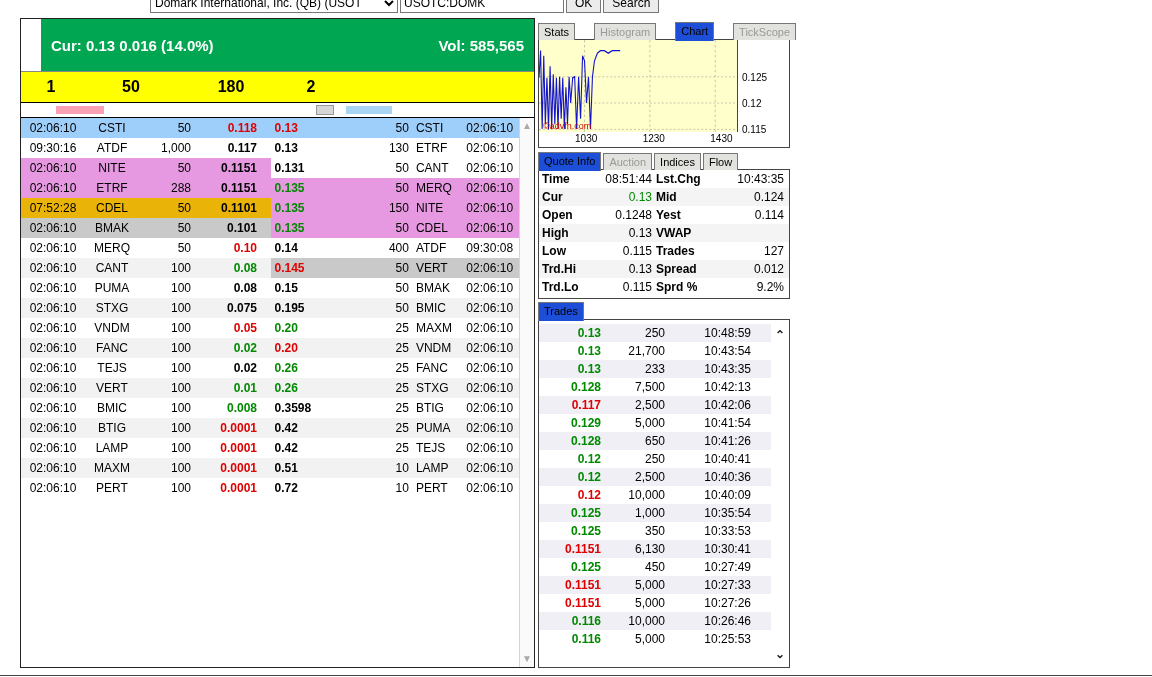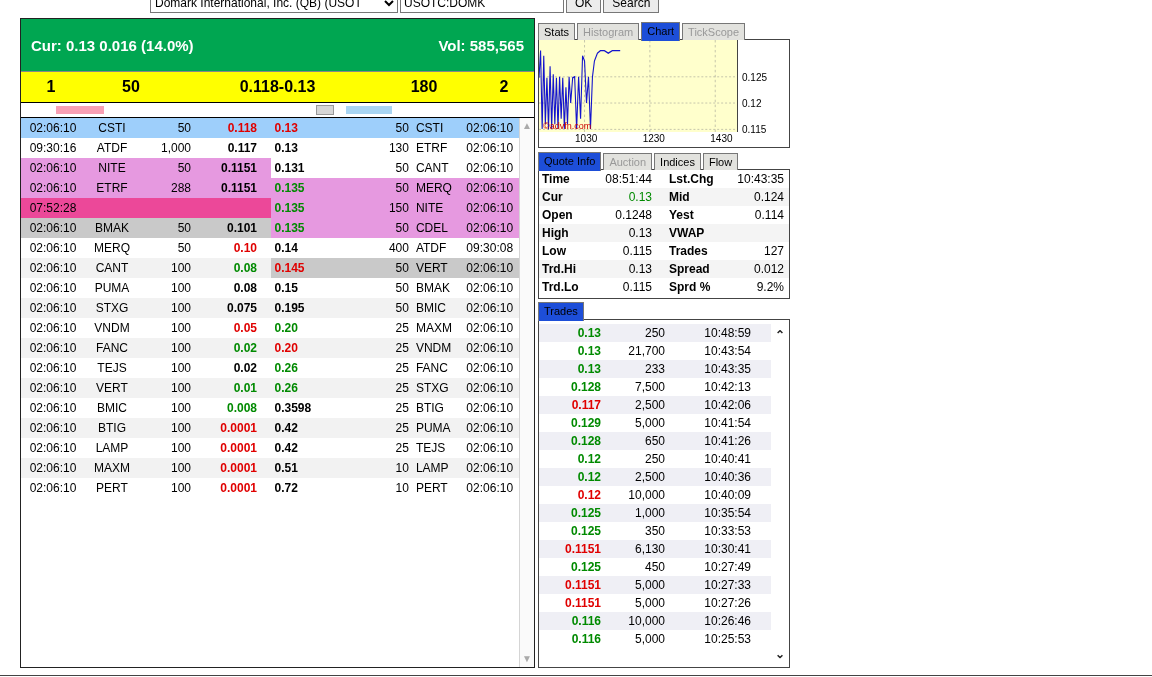--- a/index.html
+++ b/index.html
@@ -6,40 +6,40 @@
   body{width:1152px;height:677px;position:relative;font-family:"Liberation Sans",sans-serif;font-size:12px;color:#000;overflow:hidden;}
 
   
   .topbar{position:absolute;left:150px;top:-7px;display:flex;gap:2px;align-items:flex-start;}
   .sym-select{width:248px;height:20px;font-size:12px;font-family:"Liberation Sans",sans-serif;border:1px solid #777;background:#fff;}
   .sym-input{width:156px;height:16px;font-size:12px;font-family:"Liberation Sans",sans-serif;border:1px solid #777;padding:1px 3px;}
   .btn{height:20px;font-size:12px;font-family:"Liberation Sans",sans-serif;background:#ECECEC;border:1px solid #777;padding:0 8px;}
 
   
   .l2{position:absolute;left:20px;top:18px;width:515px;height:650px;border:1px solid #222;box-sizing:border-box;display:flex;flex-direction:column;background:#fff;}
-  .l2-green{height:52px;background:#00A651;color:#fff;display:flex;justify-content:space-between;align-items:center;padding:0 10px;font-weight:bold;font-size:15px;}
+  .l2-green{height:52px;background:#00A651;color:#fff;display:flex;justify-content:space-between;align-items:center;padding:0 10px;font-weight:bold;font-size:15px;margin-left:20px;}
   .l2-yellow{height:30px;background:#FFFF00;display:flex;align-items:center;font-weight:bold;font-size:16px;border-top:1px solid #888;}
   .ys1{width:60px;text-align:center;}
   .ys2{width:100px;text-align:center;}
   .ysmid{flex:1;text-align:center;}
   .l2-depth{height:16px;position:relative;background:#fff;border-top:1px solid #000;border-bottom:1px solid #000;box-sizing:border-box;}
   .dbar{position:absolute;top:3px;height:8px;}
   .dbar.bid{left:35px;width:48px;background:#F8A0B4;}
   .dbar.ask{left:325px;width:46px;background:#A9D5F2;}
   .dthumb{position:absolute;top:2px;left:295px;width:18px;height:10px;background:#D6D6D6;border:1px solid #999;box-sizing:border-box;}
 
   .l2-tablewrap{flex:1;position:relative;overflow:hidden;}
   .l2-rows{margin-right:14px;}
   .l2row{display:flex;height:20px;line-height:20px;font-size:12px;}
   .half{flex:1;display:flex;overflow:hidden;white-space:nowrap;}
   .bg-white{background:#fff;}
   .bg-alt{background:#F2F2F2;}
   .bg-blue{background:#9ECFFB;}
   .bg-pink{background:#E699E0;}
-  .bg-lav{background:#ec4899;flex-direction:column;}
+  .bg-lav{background:#eab308;}
   .bg-gray{background:#C9C9C9;}
   .c-red{color:#E00000;}
   .c-green{color:#008A00;}
   .c-blk{color:#000;}
   .b-time{width:64px;text-align:center;}
   .b-mm{width:54px;text-align:center;}
   .b-size{width:52px;text-align:right;}
   .b-price{width:66px;text-align:right;padding-right:8px;font-weight:bold;}
   .a-price{width:64px;padding-left:4px;font-weight:bold;}
   .a-size{width:78px;text-align:right;}
@@ -69,21 +69,21 @@
   .ytick{position:absolute;left:4px;transform:translateY(-50%);}
   .xaxis{height:15px;position:relative;width:205px;font-size:10px;}
   .xtick{position:absolute;top:1px;transform:translateX(-50%);}
 
   
   .quote-box{position:absolute;left:538px;top:169px;width:252px;height:130px;border:1px solid #444;box-sizing:border-box;background:#fff;}
   .qrow{display:flex;height:18px;line-height:18px;font-size:12px;padding:0 3px;}
   .quote-box div.qrow:nth-of-type(even){background:#F4F4F4;}
   .ql{font-weight:bold;width:48px;}
   .qv1{width:62px;text-align:right;}
-  .ql2{font-weight:bold;width:62px;padding-left:17px;}
+  .ql2{font-weight:bold;width:62px;padding-left:4px;}
   .qv2{flex:1;text-align:right;padding-right:2px;}
 
   
   .trades-box{position:absolute;left:538px;top:319px;width:252px;height:349px;border:1px solid #444;box-sizing:border-box;background:#fff;padding-top:4px;}
   .trow{display:flex;height:18px;line-height:18px;font-size:12px;width:232px;}
   .trades-box div.trow:nth-of-type(odd){background:#EFEFF5;}
   .tprice{width:62px;text-align:right;font-weight:bold;}
   .tsize{width:64px;text-align:right;}
   .ttime{width:86px;text-align:right;}
   .tr-arrow{position:absolute;right:2px;width:14px;text-align:center;font-weight:bold;color:#222;font-size:12px;cursor:pointer;}
@@ -105,21 +105,20 @@
 </div>
 
 <div class="l2">
   <div class="l2-green">
     <span>Cur: 0.13  0.016  (14.0%)</span>
     <span>Vol: 585,565</span>
   </div>
   <div class="l2-yellow">
     <span class="ys1">1</span>
     <span class="ys2">50</span>
-    <span class="ysmid">0.118-0.13</span>
     <span class="ys2">180</span>
     <span class="ys1">2</span>
   </div>
   <div class="l2-depth">
     <span class="dbar bid"></span>
     <span class="dthumb"></span>
     <span class="dbar ask"></span>
   </div>
   <div class="l2-tablewrap">
     <div class="l2-rows">
@@ -409,21 +408,21 @@
           </div>
         </div>
       </div>
     <div class="rail">
       <div class="arrow up">▲</div>
       <div class="arrow down">▼</div>
     </div>
   </div>
 </div>
 
-<div class="tabs" style="left:538px;top:22px;">
+<div class="tabs" style="left:538px;top:22px;gap:17px;">
 
     <div class="tab">Stats</div>
 
     <div class="tab disabled">Histogram</div>
 
     <div class="tab selected">Chart</div>
 
     <div class="tab disabled">TickScope</div>
   </div>
 <div class="chart-box">

